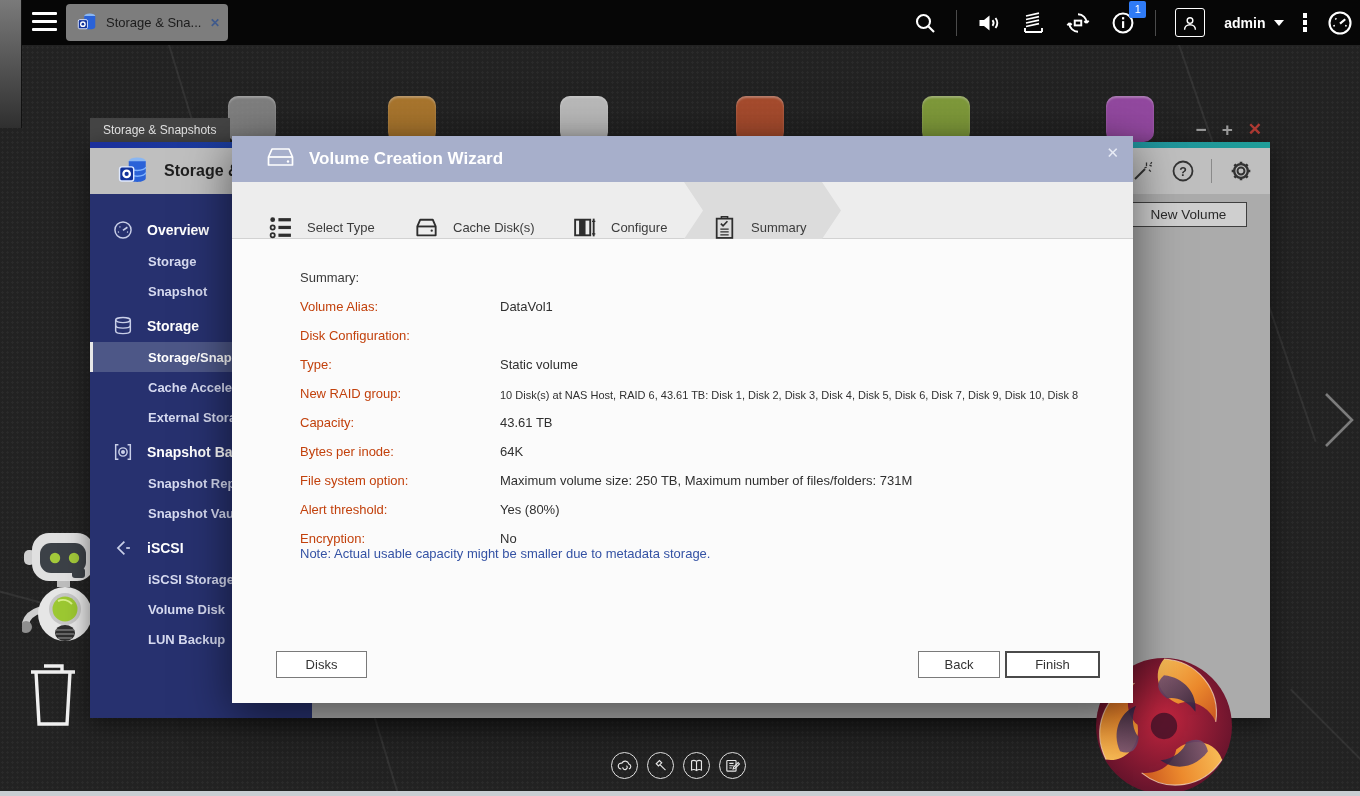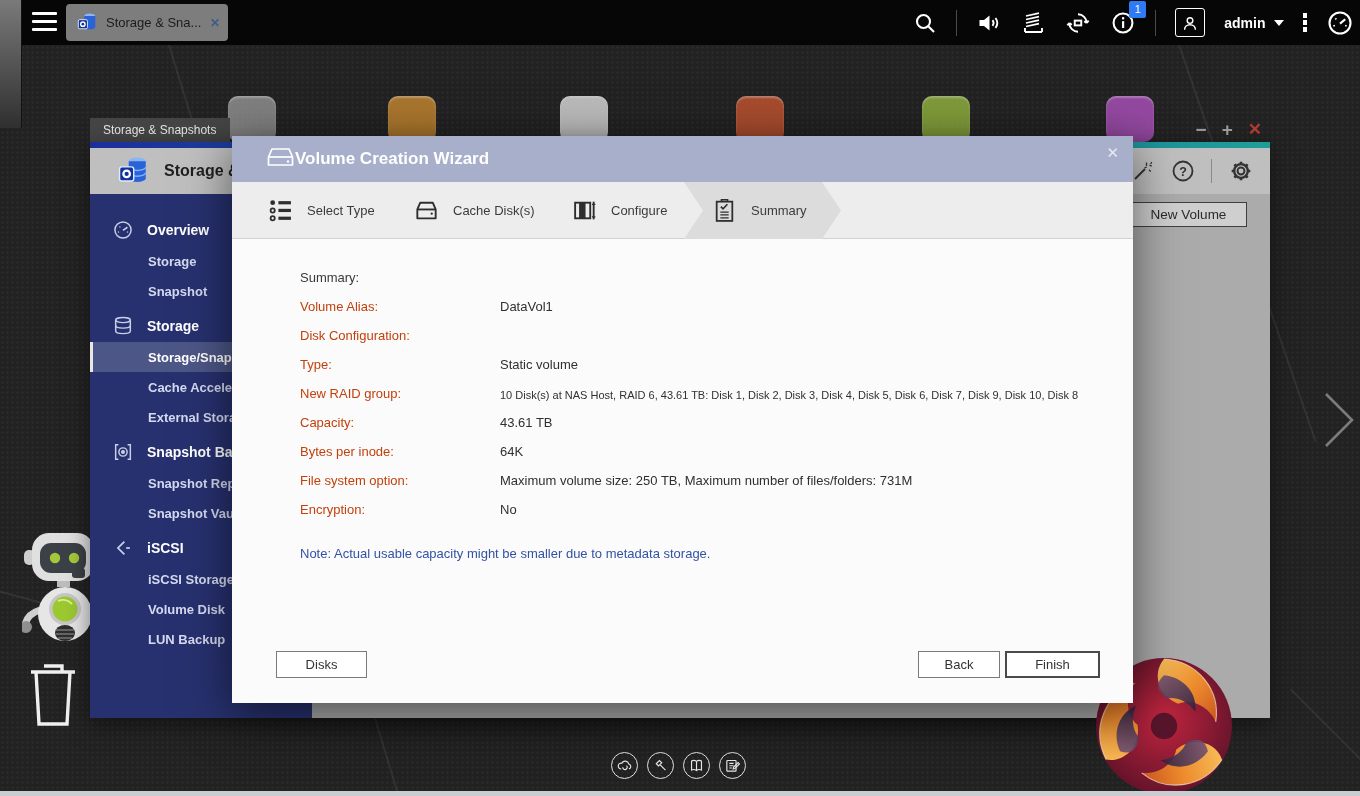--- a/index.html
+++ b/index.html
@@ -75,28 +75,28 @@
     font-weight:bold;font-size:13px;cursor:pointer;position:relative;white-space:nowrap;}
   .sb-item.sel{background:#4d5787;color:#fff;}
   .sb-item.sel::before{content:"";position:absolute;left:0;top:0;bottom:0;width:3px;background:#e8e8e8;}
   .sb-ico{width:22px;height:22px;color:#c9cfe8;flex:0 0 22px;}
   .sb-ico svg{width:22px;height:22px;display:block;}
 
   
   #dialog{position:absolute;left:232px;top:136px;width:901px;height:567px;background:#fbfbfb;
     z-index:40;box-shadow:0 12px 45px rgba(0,0,0,.55);}
   #dlg-header{position:absolute;left:0;top:0;width:901px;height:46px;background:#a7afcb;
-    display:flex;align-items:center;padding-left:34px;gap:0;}
+    display:flex;align-items:center;padding-left:34px;gap:14px;}
   #dlg-title{color:#fff;font-size:17px;font-weight:bold;}
   #dlg-close{position:absolute;right:14px;top:8px;color:#e8ebf5;font-size:15px;cursor:pointer;}
   #steps{position:absolute;left:0;top:46px;width:901px;height:57px;background:#ededed;
     border-bottom:1px solid #d2d2d2;}
   #step-arrow{position:absolute;left:452px;top:0;width:157px;height:57px;background:#dcdcdc;
     clip-path:polygon(0 0,calc(100% - 19px) 0,100% 50%,calc(100% - 19px) 100%,0 100%,19px 50%);}
-  .step{position:absolute;top:0;height:57px;display:flex;align-items:center;gap:14px;text-align:center;}
+  .step{position:absolute;top:17px;height:57px;display:flex;align-items:center;gap:14px;text-align:center;}
   .step .st-ico{width:25px;height:25px;color:#2e2e2e;}
   .step .st-ico svg{width:25px;height:25px;display:block;}
   .step .st-label{font-size:13px;color:#3c3c3c;}
   .step1{left:36px;} .step2{left:182px;} .step3{left:340px;} .step4{left:480px;}
 
   #summary-rows{position:absolute;left:68px;top:120px;width:800px;}
   .srow{height:29px;display:flex;align-items:flex-end;}
   .srow .lbl{width:200px;flex:0 0 200px;font-size:13px;color:#c2410c;}
   .srow .val{font-size:13px;color:#303030;white-space:nowrap;}
   .srow.small .val{font-size:11px;}
@@ -454,20 +454,24 @@
         </div>
         <div class="srow">
           <span class="lbl">Bytes per inode:</span>
           <span class="val">64K</span>
         </div>
         <div class="srow">
           <span class="lbl">File system option:</span>
           <span class="val">Maximum volume size: 250 TB, Maximum number of files/folders: 731M</span>
         </div>
         <div class="srow">
+          <span class="lbl">Alert threshold:</span>
+          <span class="val">Yes (80%)</span>
+        </div>
+        <div class="srow">
           <span class="lbl">Encryption:</span>
           <span class="val">No</span>
         </div>
       </div>
     <div id="note-line">Note: Actual usable capacity might be smaller due to metadata storage.</div>
 
     <button class="dlg-btn" id="btn-cancel">Disks</button>
     <button class="dlg-btn" id="btn-back">Back</button>
     <button class="dlg-btn" id="btn-finish">Finish</button>
   </div>

